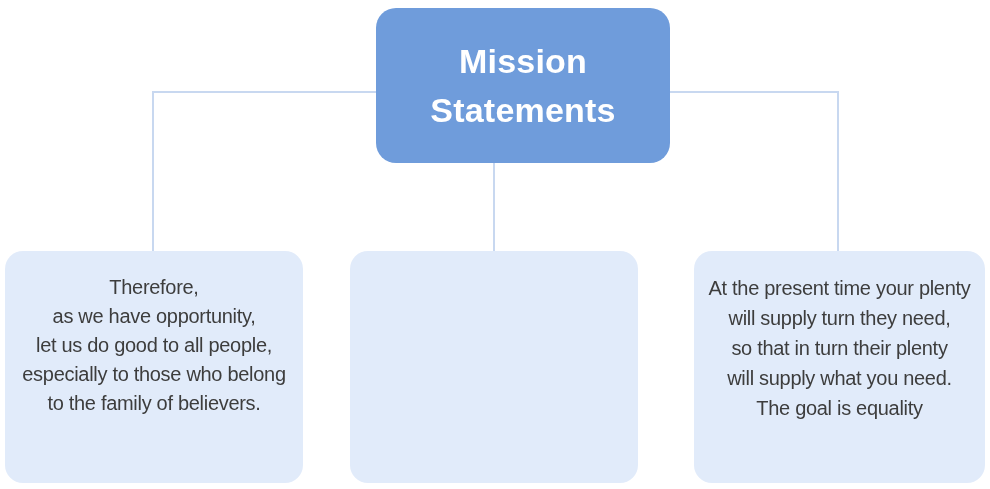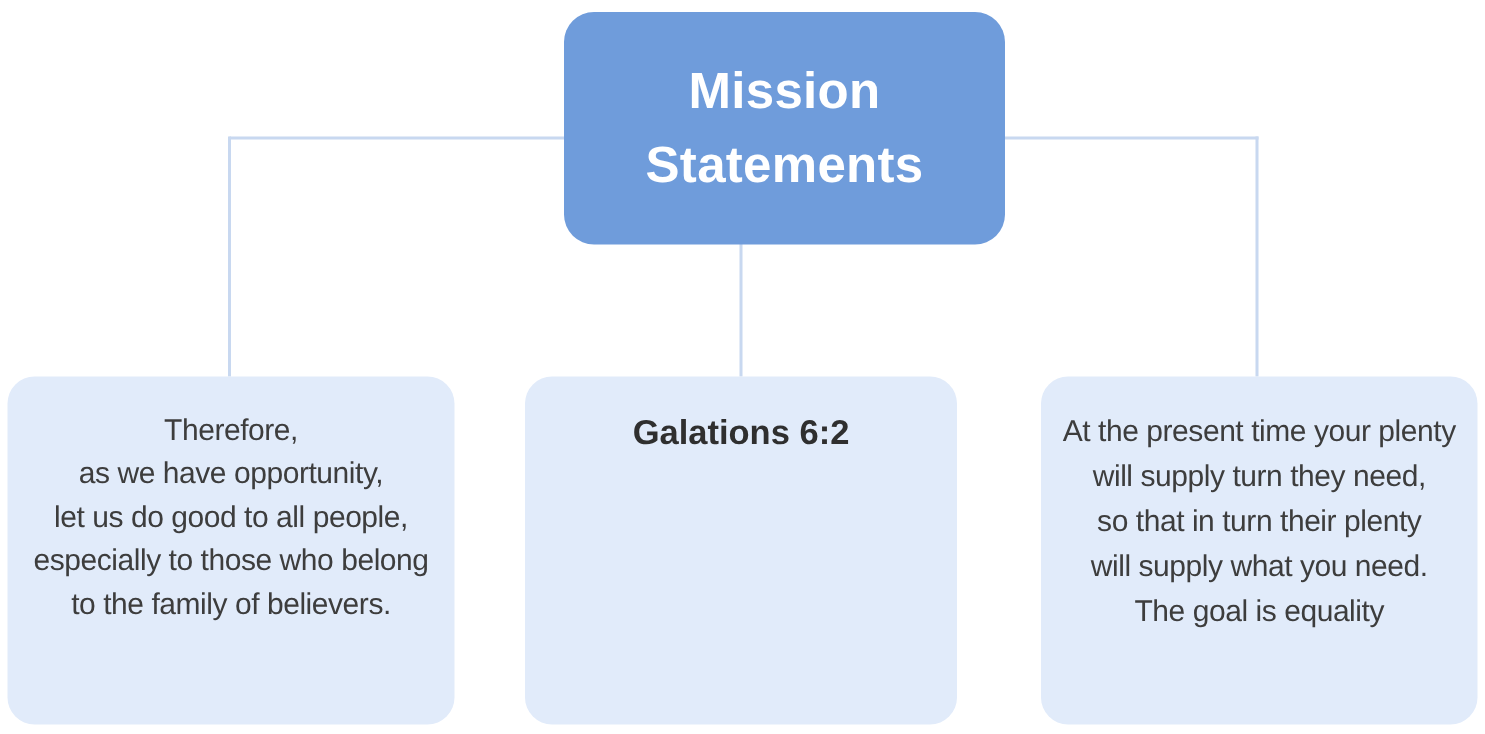--- a/index.html
+++ b/index.html
@@ -108,21 +108,20 @@
 
   <div class="leaf leaf-0">
     <div class="leaf-body">Therefore,
 as we have opportunity,
 let us do good to all people,
 especially to those who belong
 to the family of believers.</div>
   </div>
 
   <div class="leaf leaf-1">
-    <div class="leaf-title">Galations 6:2</div>
   </div>
 
   <div class="leaf leaf-2">
     <div class="leaf-body">At the present time your plenty
 will supply turn they need,
 so that in turn their plenty
 will supply what you need.
 The goal is equality</div>
   </div>
 

